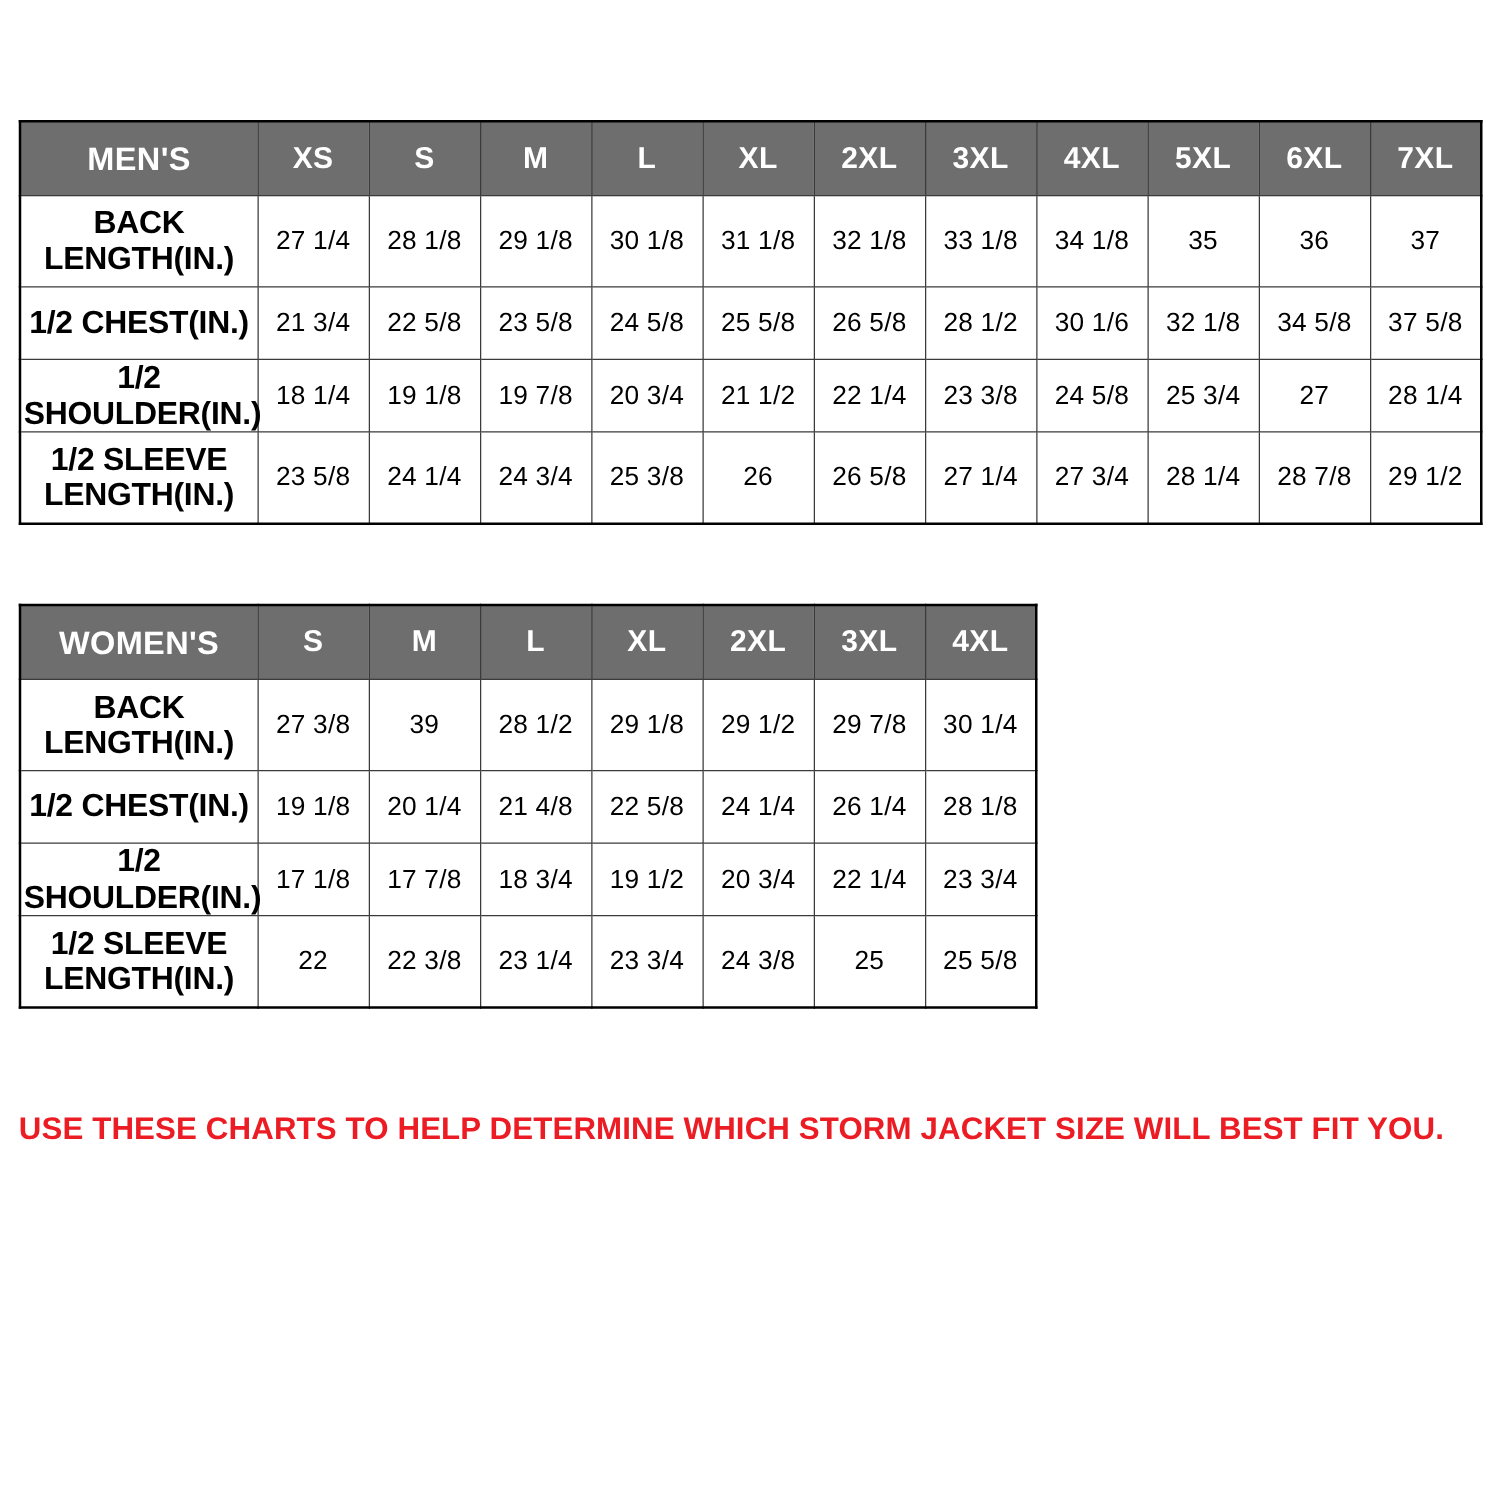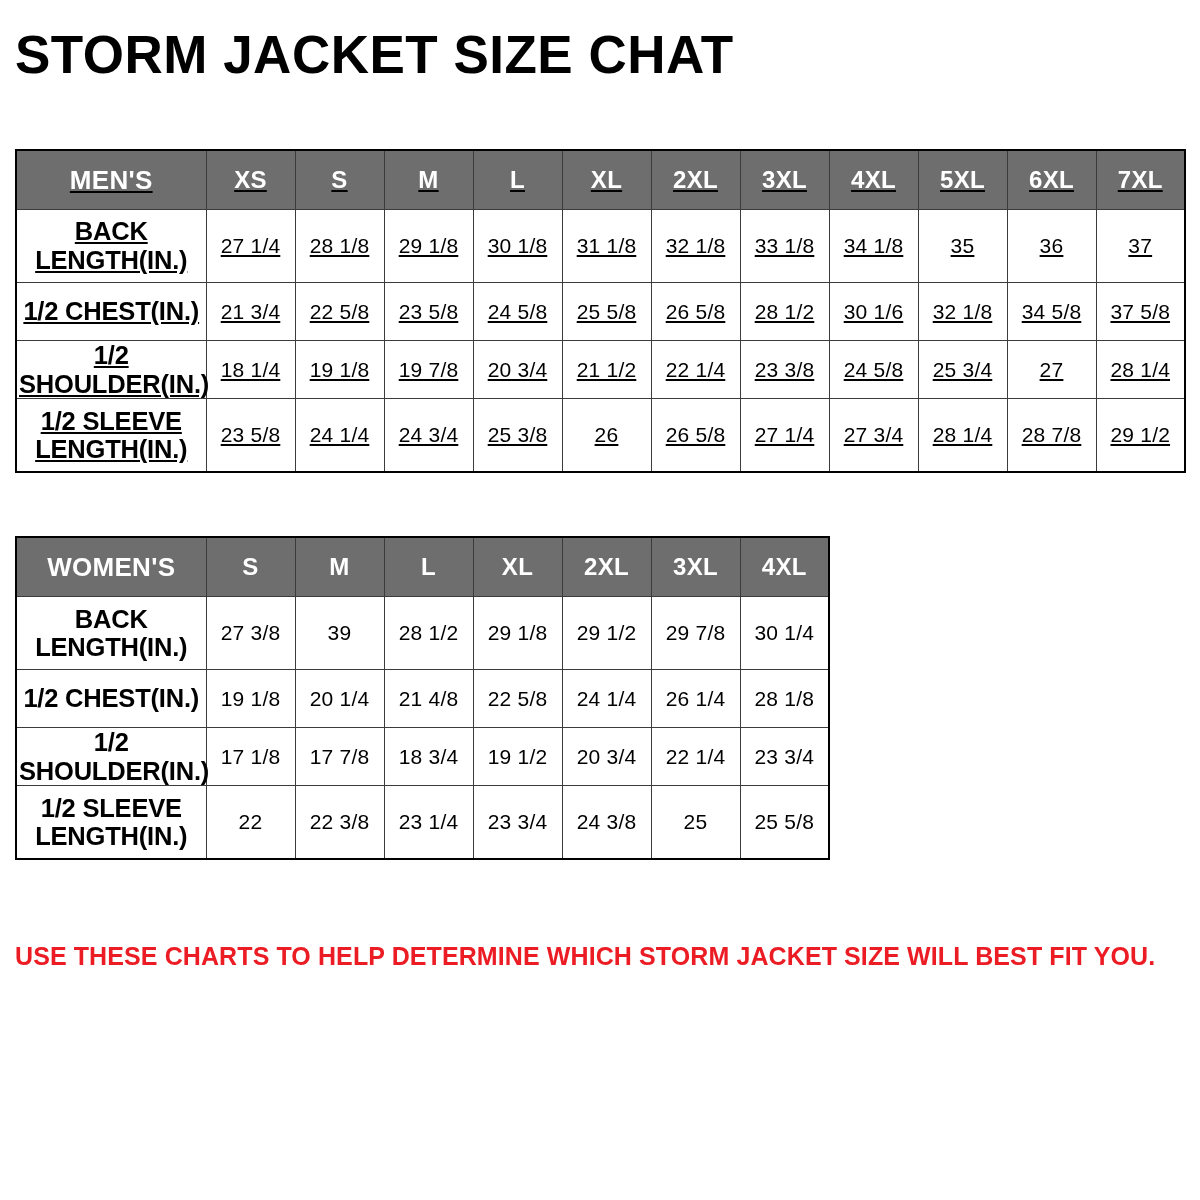--- a/index.html
+++ b/index.html
@@ -80,21 +80,21 @@
     font-weight: bold;
     line-height: 1.12;
     letter-spacing: -0.2px;
     padding: 0 2px;
   }
   .size-table tbody tr.tall td {
     height: 72px;
   }
 
   
-  #mens-table { width: 1170px; margin-top: 68px; text-decoration: underline; }
+  #mens-table { width: 1170px; margin-top: 96px; }
   #mens-table col.c-label { width: 190px; }
   #mens-table col.c-size  { width: 89px;  }
 
   
   #womens-table { width: 813px; margin-top: 63px; }
   #womens-table col.c-label { width: 190px; }
   #womens-table col.c-size  { width: 89px; }
 
   
   .footer-note {
@@ -104,21 +104,20 @@
     margin-top: 82px;
     white-space: nowrap;
     letter-spacing: 0.1px;
   }
 </style>
 </head>
 <body>
 
 <div class="page">
 
-  <div class="title">STORM JACKET SIZE CHAT</div>
 
 
   <table class="size-table" id="mens-table">
     <colgroup>
         <col class="c-label">
         <col class="c-size">
         <col class="c-size">
         <col class="c-size">
         <col class="c-size">
         <col class="c-size">

